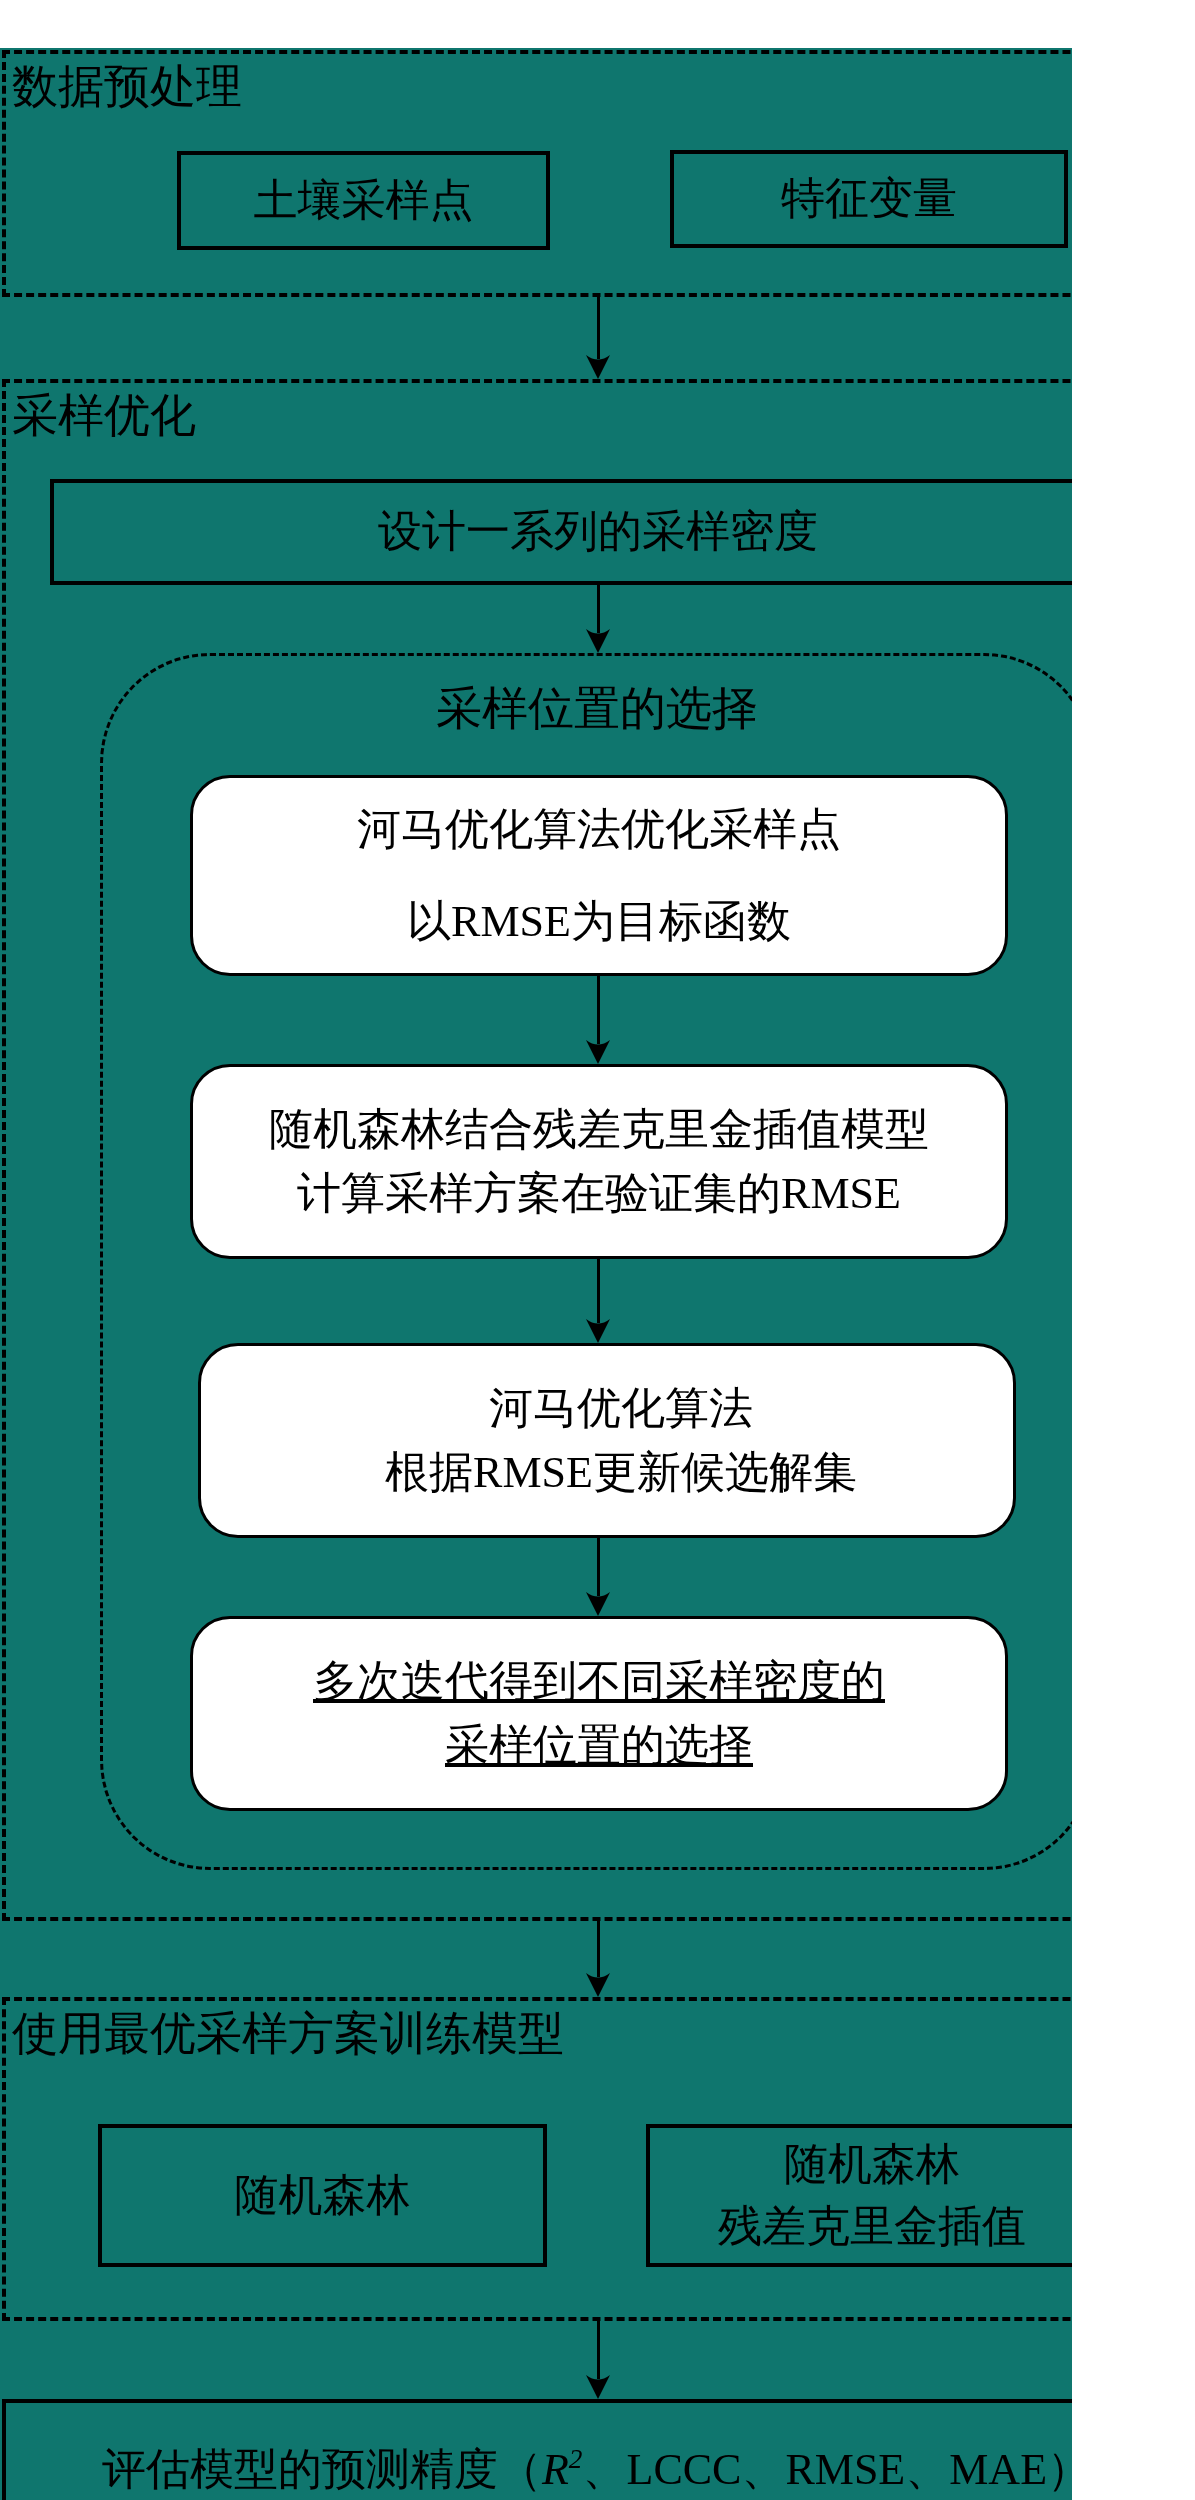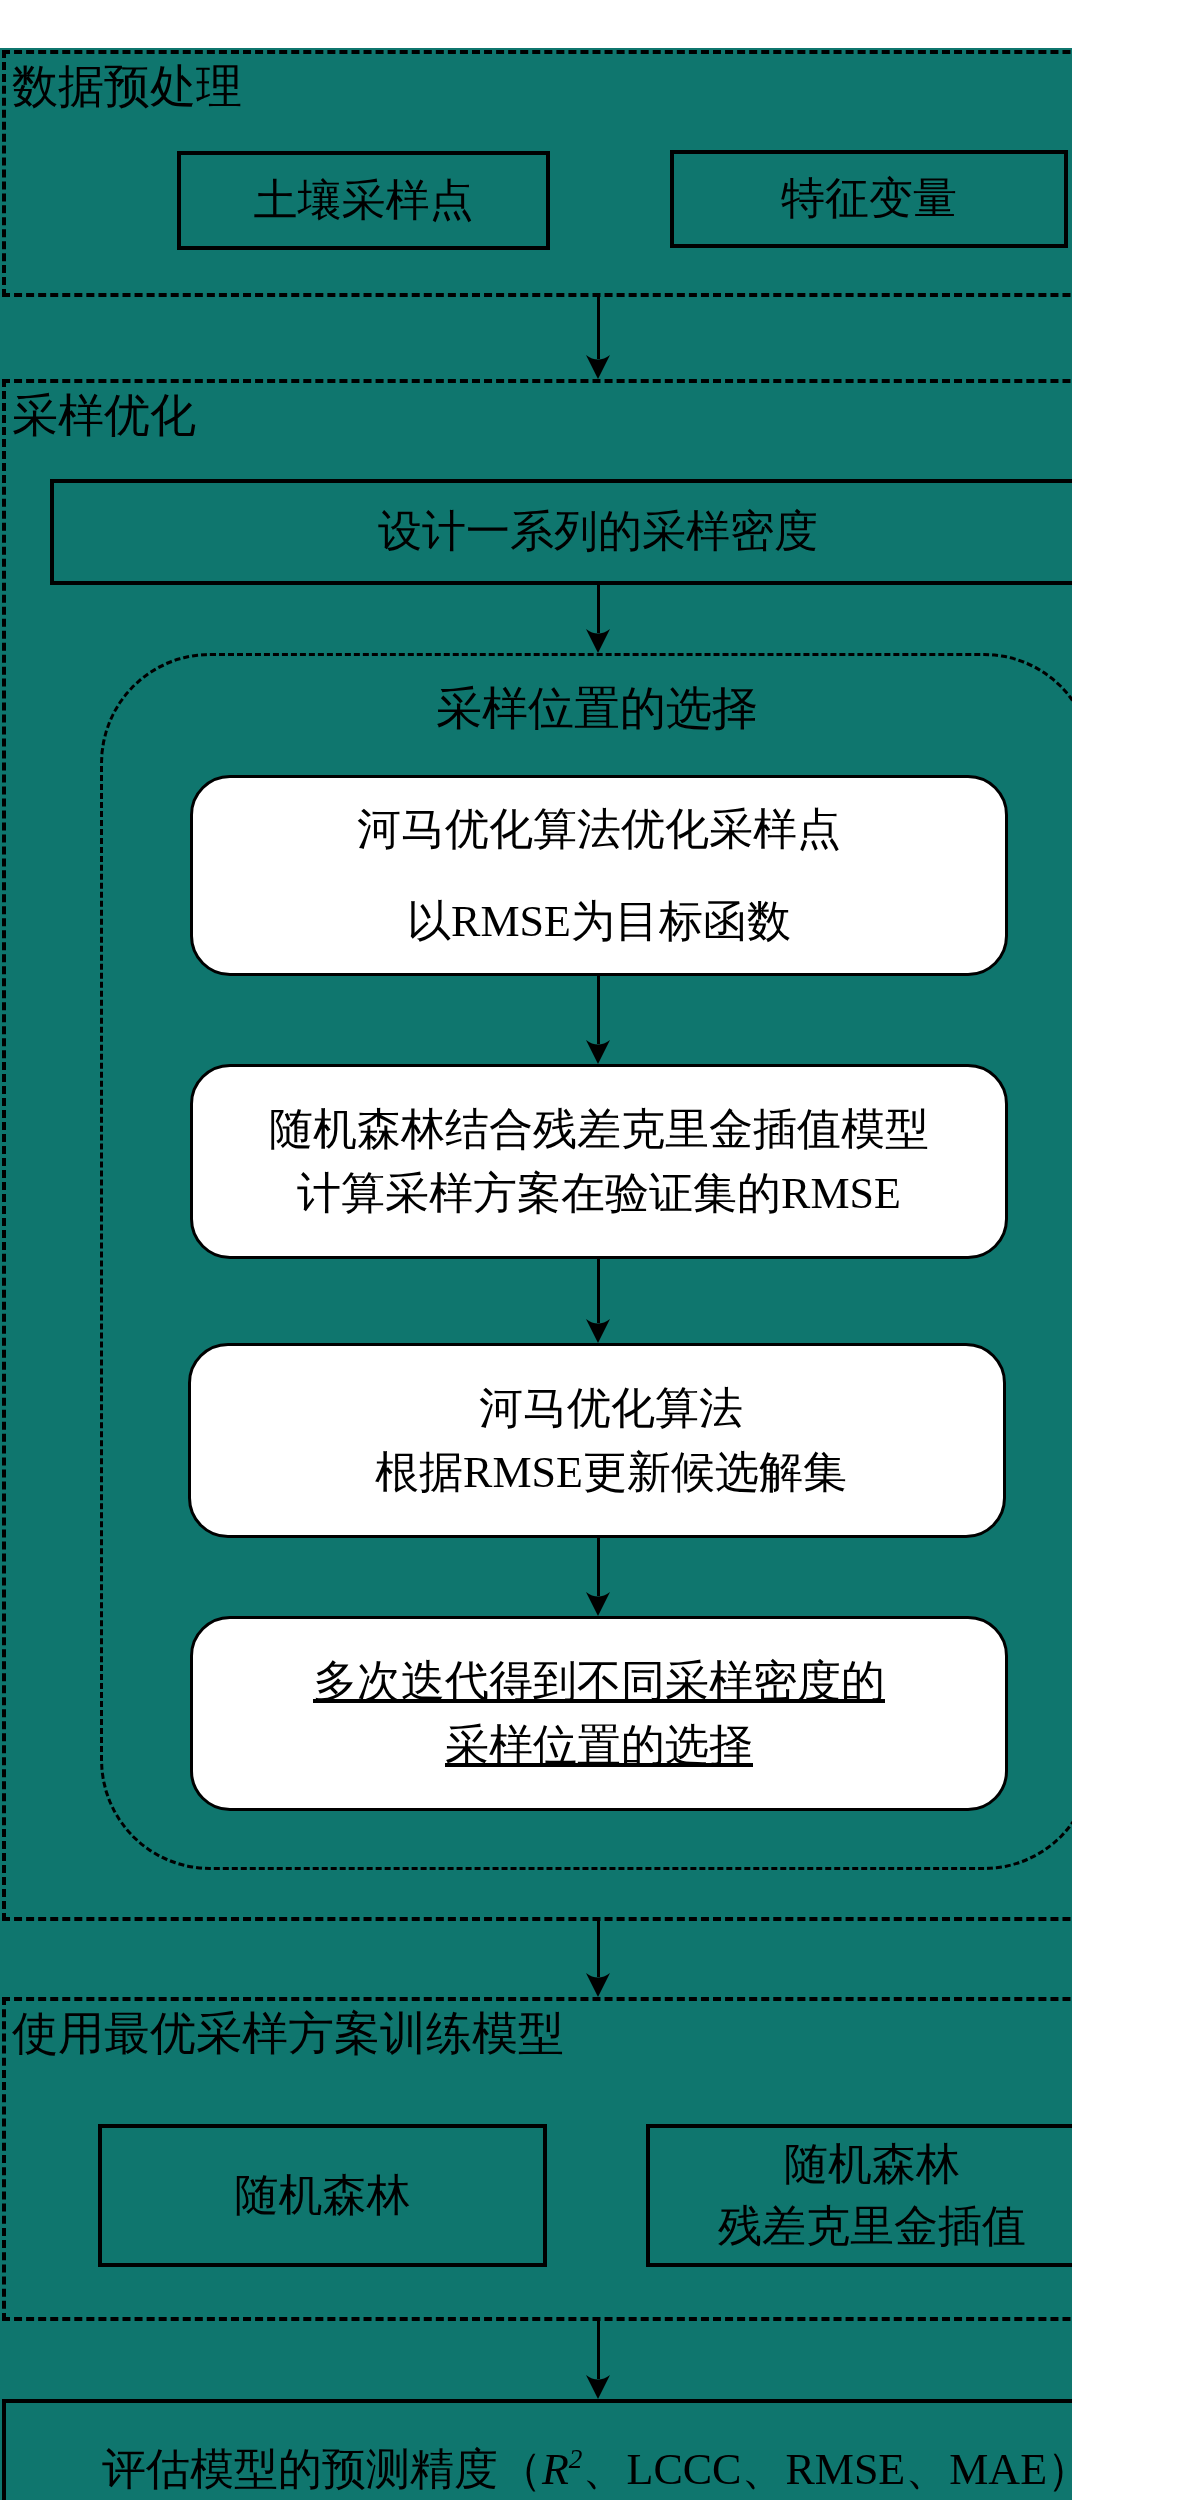--- a/index.html
+++ b/index.html
@@ -108,21 +108,21 @@
     <span>计算采样方案在验证集的RMSE</span>
   </div>
 
   <div class="abs arrow" style="left:585px;top:1211px;height:84px;">
     <div class="shaft" style="height:64px;"></div>
     <svg width="26" height="24" viewBox="0 0 26 24">
       <path d="M13 24 L1 0 Q13 9 25 0 Z" fill="#000"></path>
     </svg>
   </div>
 
-  <div class="abs stepbox" style="left:188px;top:1295px;width:818px;height:195px;padding-left:28px;">
+  <div class="abs stepbox" style="left:198px;top:1295px;width:818px;height:195px;padding-left:28px;">
     <span>河马优化算法</span>
     <span>根据RMSE更新候选解集</span>
   </div>
 
   <div class="abs arrow" style="left:585px;top:1490px;height:78px;">
     <div class="shaft" style="height:58px;"></div>
     <svg width="26" height="24" viewBox="0 0 26 24">
       <path d="M13 24 L1 0 Q13 9 25 0 Z" fill="#000"></path>
     </svg>
   </div>

